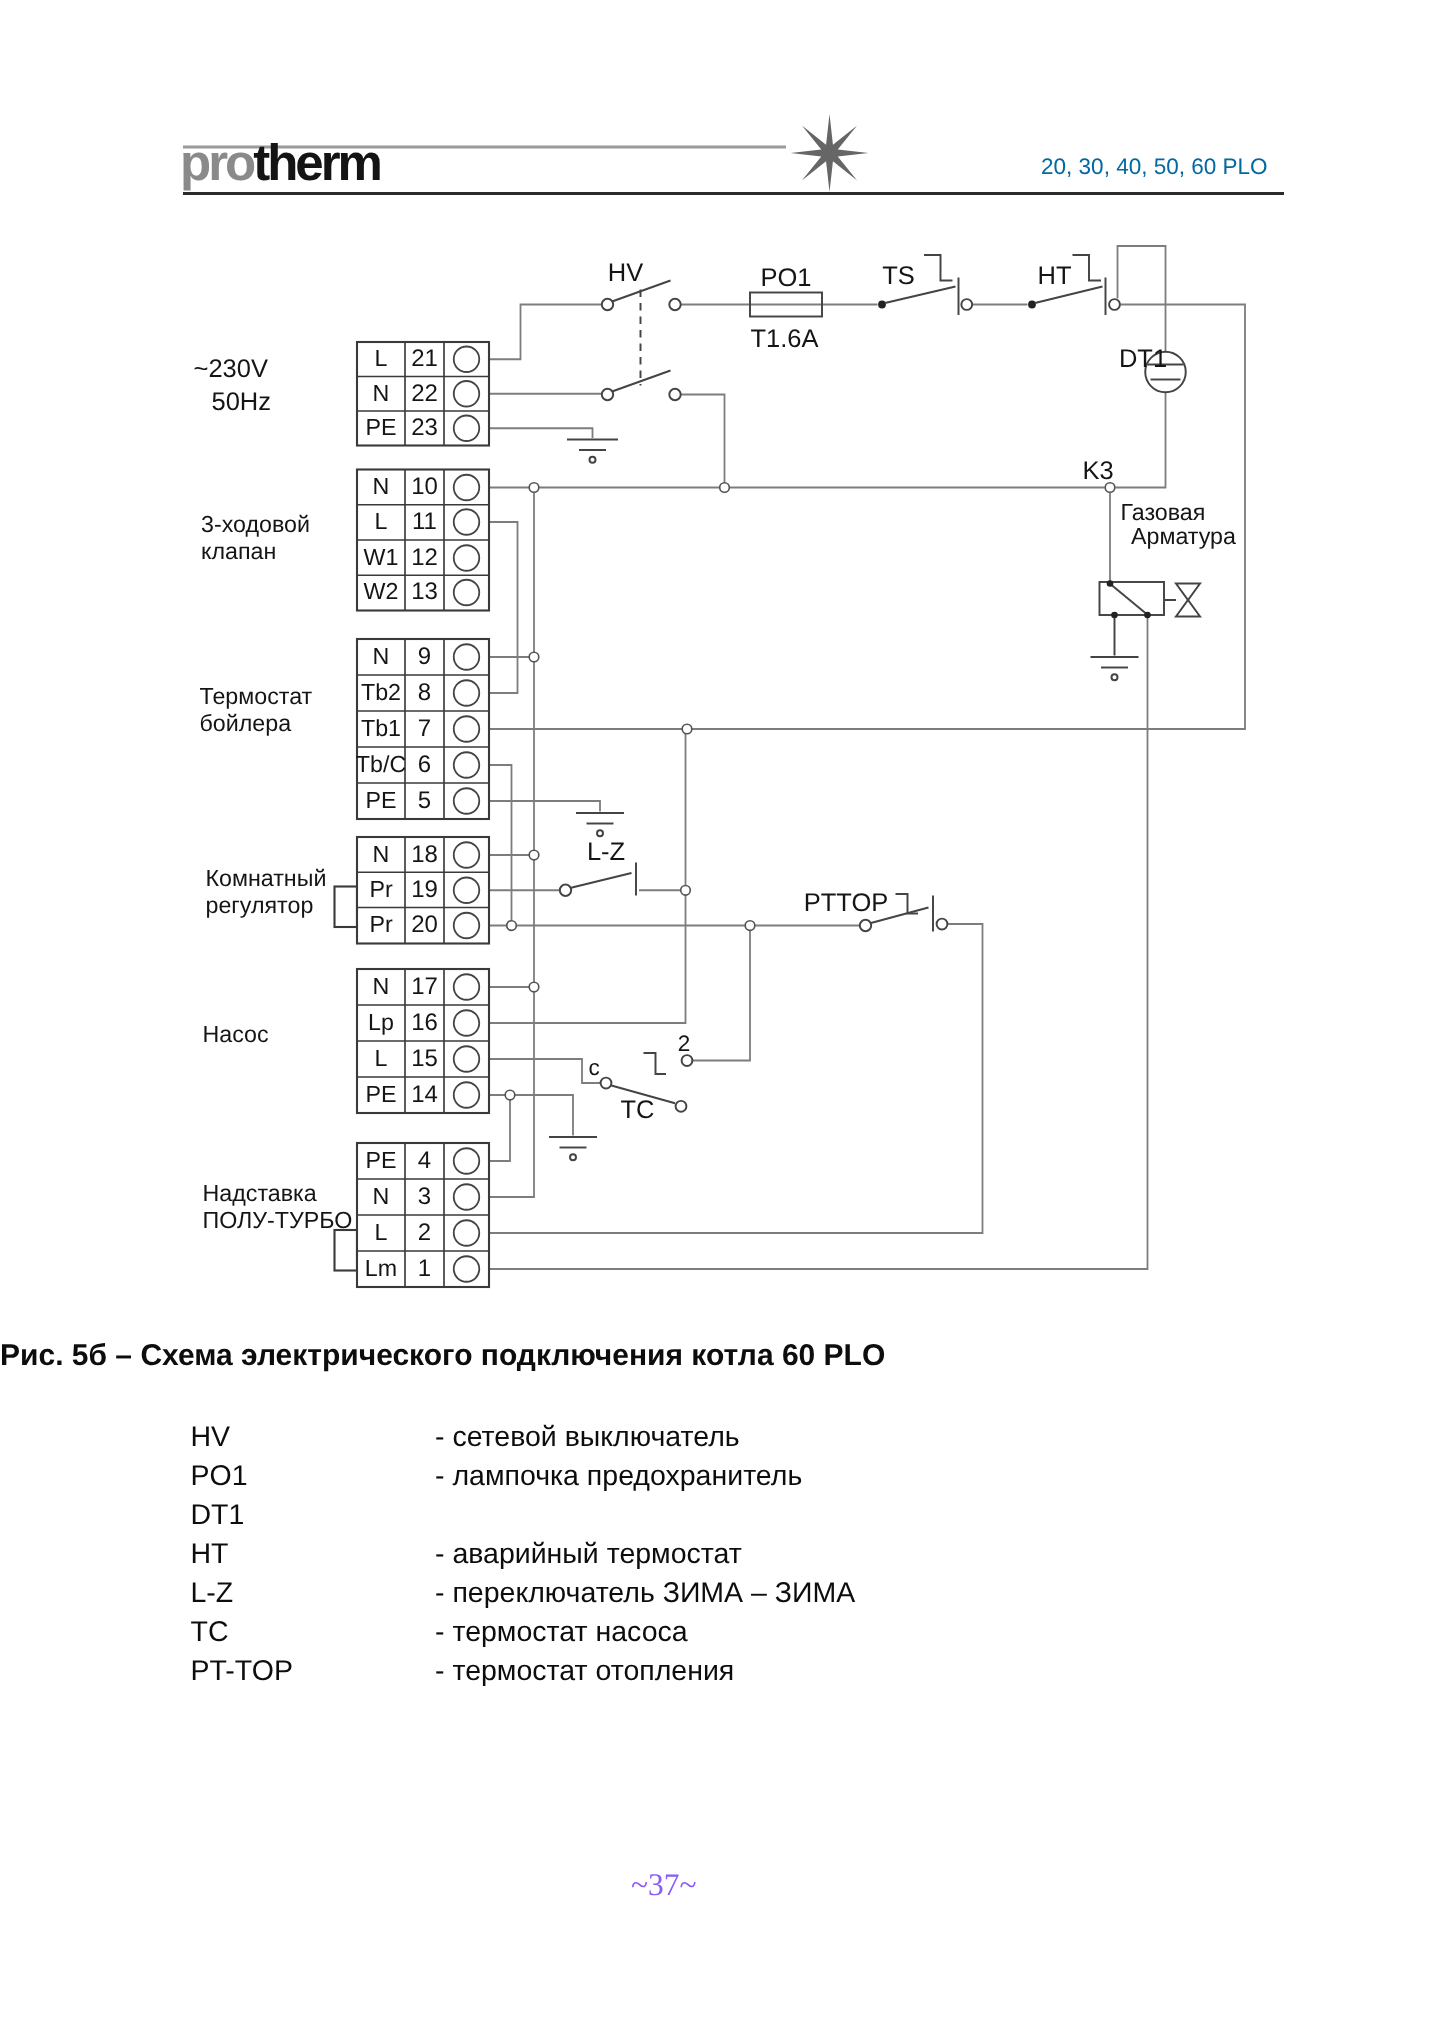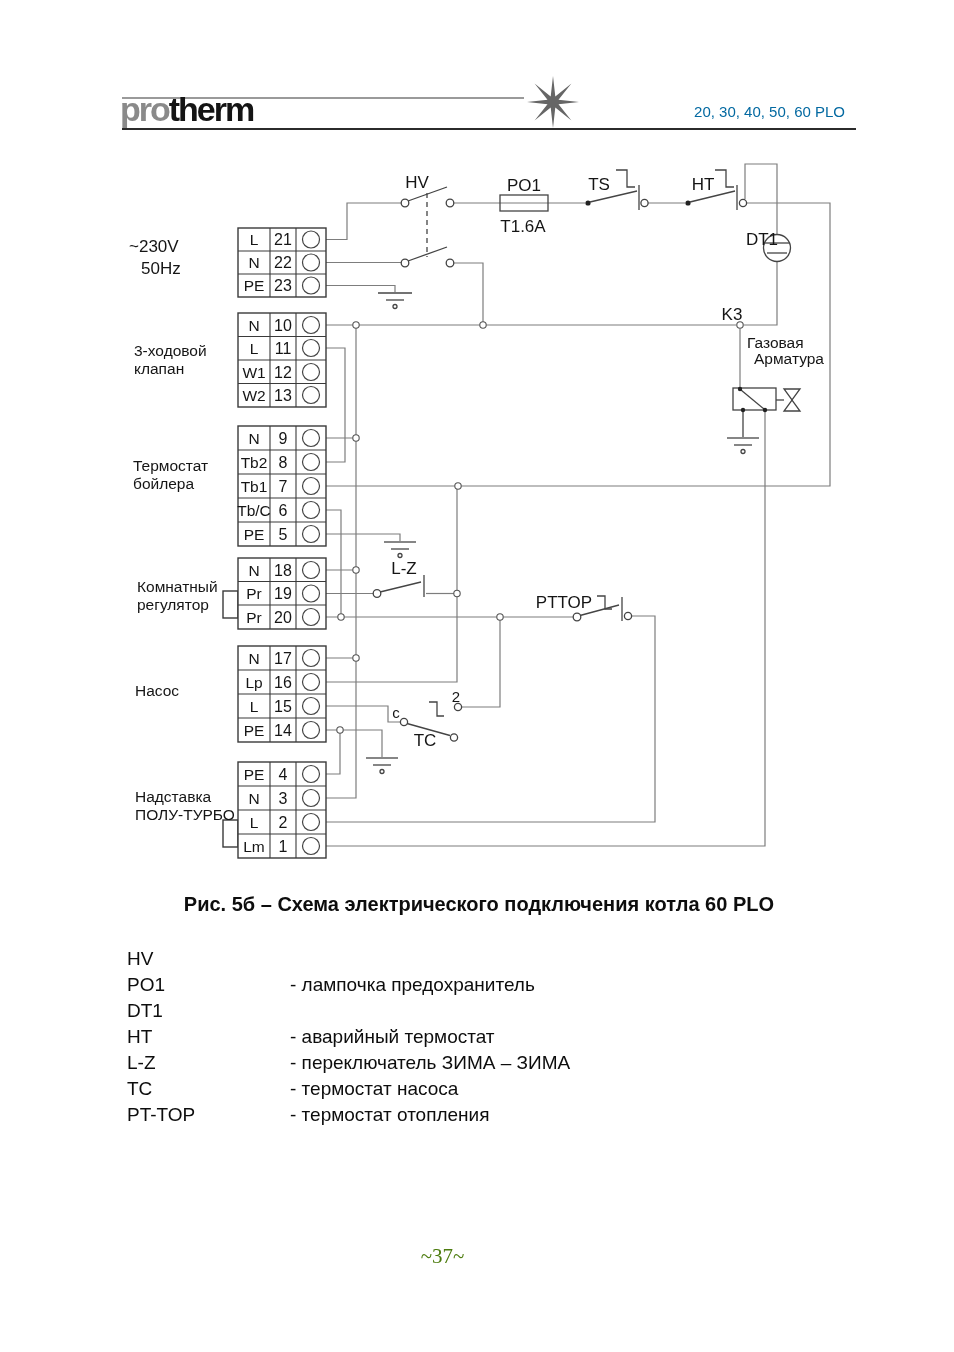--- a/index.html
+++ b/index.html
@@ -6,25 +6,25 @@
   body{position:relative;width:954px;height:1352px;font-family:"Liberation Sans",sans-serif;color:#111;overflow:hidden;}
   .abs{position:absolute;}
   
   .logo-topline{left:122px;top:97px;width:402px;height:2px;background:#9a9a9a;}
   .logo-text{left:120px;top:88px;font-size:34px;font-weight:bold;letter-spacing:-2px;line-height:42px;}
   .logo-pro{color:#8a8a8a;}
   .logo-therm{color:#141414;}
   .models{right:109px;top:103px;font-size:15px;color:#0369a1;}
   .head-underline{left:122px;top:128px;width:734px;height:2px;background:#2b2b2b;}
   
-  .caption{left:0;top:893px;width:774px;text-align:right;font-size:20px;font-weight:bold;color:#0d0d0d;}
+  .caption{left:0;top:893px;width:774px;text-align:left;font-size:20px;font-weight:bold;color:#0d0d0d;}
   .legend{left:127px;top:946px;width:740px;}
   .lrow{display:flex;font-size:19px;line-height:26px;color:#0d0d0d;}
   .lkey{width:163px;flex:0 0 163px;}
-  .pagenum{left:0;top:1244px;width:885px;text-align:center;font-family:"Liberation Serif",serif;font-size:21px;color:#4d7c0f;}
+  .pagenum{left:0;top:1244px;width:885px;text-align:center;font-family:"Liberation Serif",serif;font-size:21px;color:#8b5cf6;}
   
   svg text{fill:#151515;}
   .wire{stroke:#7d7d7d;stroke-width:1.2;fill:none;}
   .comp{stroke:#444;stroke-width:1.3;fill:none;}
   .blk{stroke:#3a3a3a;stroke-width:1.4;fill:#fff;}
   .blkline{stroke:#3a3a3a;stroke-width:1.1;}
   .term{stroke:#444;stroke-width:1.2;fill:#fff;}
   .junc{stroke:#555;stroke-width:1.1;fill:#fff;}
   .dot{fill:#222;stroke:none;}
   .tl{font-size:15.5px;text-anchor:middle;dominant-baseline:central;}
@@ -335,20 +335,21 @@
   <polygon fill="#666" points="31,3 33.3,23.5 49.4,10.6 36.5,26.7 57,29 36.5,31.3 49.4,47.4 33.3,34.5 31,55 28.7,34.5 12.6,47.4 25.5,31.3 5,29 25.5,26.7 12.6,10.6 28.7,23.5"></polygon>
 </svg>
 <div class="abs models">20, 30, 40, 50, 60  PLO</div>
 <div class="abs head-underline"></div>
 
 <div class="abs caption">Рис. 5б – Схема электрического подключения котла  60  PLO</div>
 
 <div class="abs legend">
   <div class="lrow">
       <span class="lkey">HV</span>
+      <span class="ldesc">- сетевой выключатель</span>
     </div>
   <div class="lrow">
       <span class="lkey">PO1</span>
       <span class="ldesc">- лампочка предохранитель</span>
     </div>
   <div class="lrow">
       <span class="lkey">DT1</span>
     </div>
   <div class="lrow">
       <span class="lkey">HT</span>

